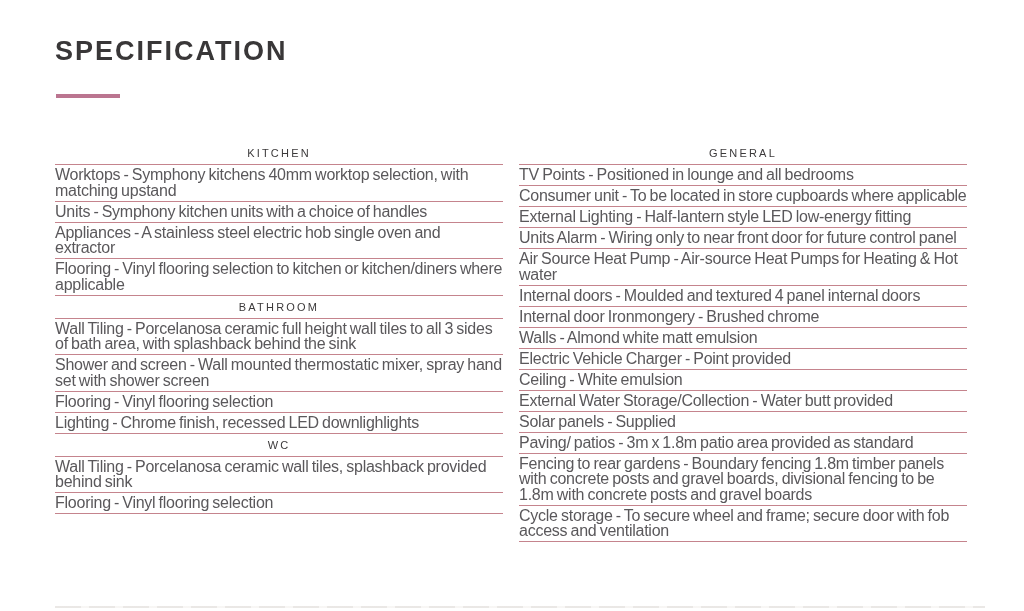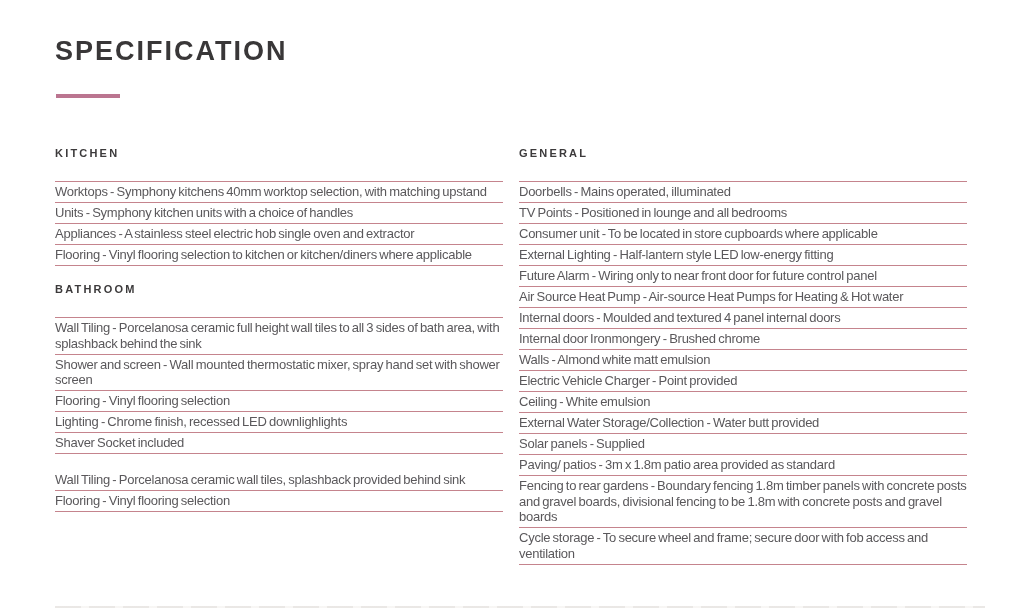--- a/index.html
+++ b/index.html
@@ -41,33 +41,34 @@
     position: absolute;
     left: 55px;
     top: 146px;
     width: 912px;
     display: flex;
     gap: 16px;
     align-items: flex-start;
   }
   .column-left  { width: 448px; }
   .column-right { width: 448px; }
-  .spec-section + .spec-section { margin-top: 16px; }
+  .spec-section + .spec-section { margin-top: 4px; }
   .section-heading {
     margin: 0;
     font-size: 11px;
     line-height: 15px;
-    font-weight: 700;
+    font-weight: 400;
     letter-spacing: 2.2px;
     color: var(--heading-color, #3c3a3b);
-    padding: 0 0 20px 0;
+    padding: 0 0 3px 0;
     border-bottom: 1px solid var(--accent-line, #c5848d);
+    text-align: center;
   }
   .spec-item {
-    font-size: 13px;
+    font-size: 16px;
     line-height: 15.5px;
     letter-spacing: -0.25px;
     word-spacing: -1px;
     color: var(--body-color, #5a585b);
     padding: 2px 0 2.5px 0;
     border-bottom: 1px solid var(--accent-line, #c5848d);
   }
   .bottom-edge {
     position: absolute;
     left: 55px;
@@ -94,35 +95,34 @@
           <div class="spec-item">Units - Symphony kitchen units with a choice of handles</div>
           <div class="spec-item">Appliances - A stainless steel electric hob single oven and extractor</div>
           <div class="spec-item">Flooring - Vinyl flooring selection to kitchen or kitchen/diners where applicable</div>
         </section>
         <section class="spec-section">
           <h2 class="section-heading">BATHROOM</h2>
           <div class="spec-item">Wall Tiling - Porcelanosa ceramic full height wall tiles to all 3 sides of bath area, with splashback behind the sink</div>
           <div class="spec-item">Shower and screen - Wall mounted thermostatic mixer, spray hand set with shower screen</div>
           <div class="spec-item">Flooring - Vinyl flooring selection</div>
           <div class="spec-item">Lighting - Chrome finish, recessed LED downlighlights</div>
-          <div class="spec-item">Shaver Socket included</div>
         </section>
         <section class="spec-section">
+          <h2 class="section-heading">WC</h2>
           <div class="spec-item">Wall Tiling - Porcelanosa ceramic wall tiles, splashback provided behind sink</div>
           <div class="spec-item">Flooring - Vinyl flooring selection</div>
         </section>
       </div>
     <div class="column column-right" id="col-right">
         <section class="spec-section">
           <h2 class="section-heading">GENERAL</h2>
-          <div class="spec-item">Doorbells - Mains operated, illuminated</div>
           <div class="spec-item">TV Points - Positioned in lounge and all bedrooms</div>
           <div class="spec-item">Consumer unit - To be located in store cupboards where applicable</div>
           <div class="spec-item">External Lighting - Half-lantern style LED low-energy fitting</div>
-          <div class="spec-item">Future Alarm - Wiring only to near front door for future control panel</div>
+          <div class="spec-item">Units Alarm - Wiring only to near front door for future control panel</div>
           <div class="spec-item">Air Source Heat Pump - Air-source Heat Pumps for Heating &amp; Hot water</div>
           <div class="spec-item">Internal doors - Moulded and textured 4 panel internal doors</div>
           <div class="spec-item">Internal door Ironmongery - Brushed chrome</div>
           <div class="spec-item">Walls - Almond white matt emulsion</div>
           <div class="spec-item">Electric Vehicle Charger - Point provided</div>
           <div class="spec-item">Ceiling - White emulsion</div>
           <div class="spec-item">External Water Storage/Collection - Water butt provided</div>
           <div class="spec-item">Solar panels - Supplied</div>
           <div class="spec-item">Paving/ patios - 3m x 1.8m patio area provided as standard</div>
           <div class="spec-item">Fencing to rear gardens - Boundary fencing 1.8m timber panels with concrete posts and gravel boards, divisional fencing to be 1.8m with concrete posts and gravel boards</div>

